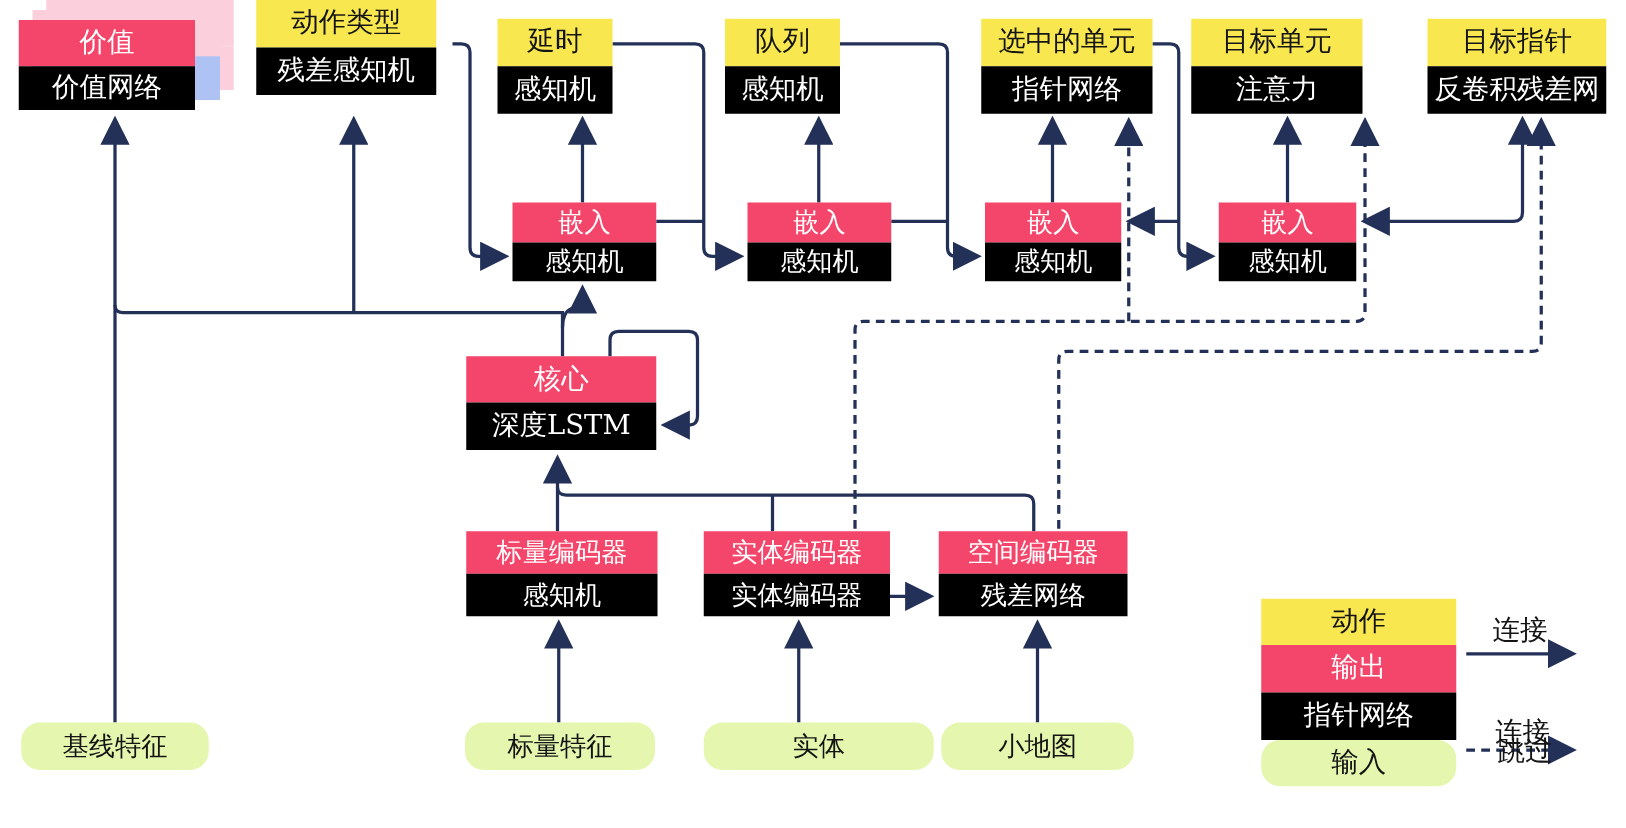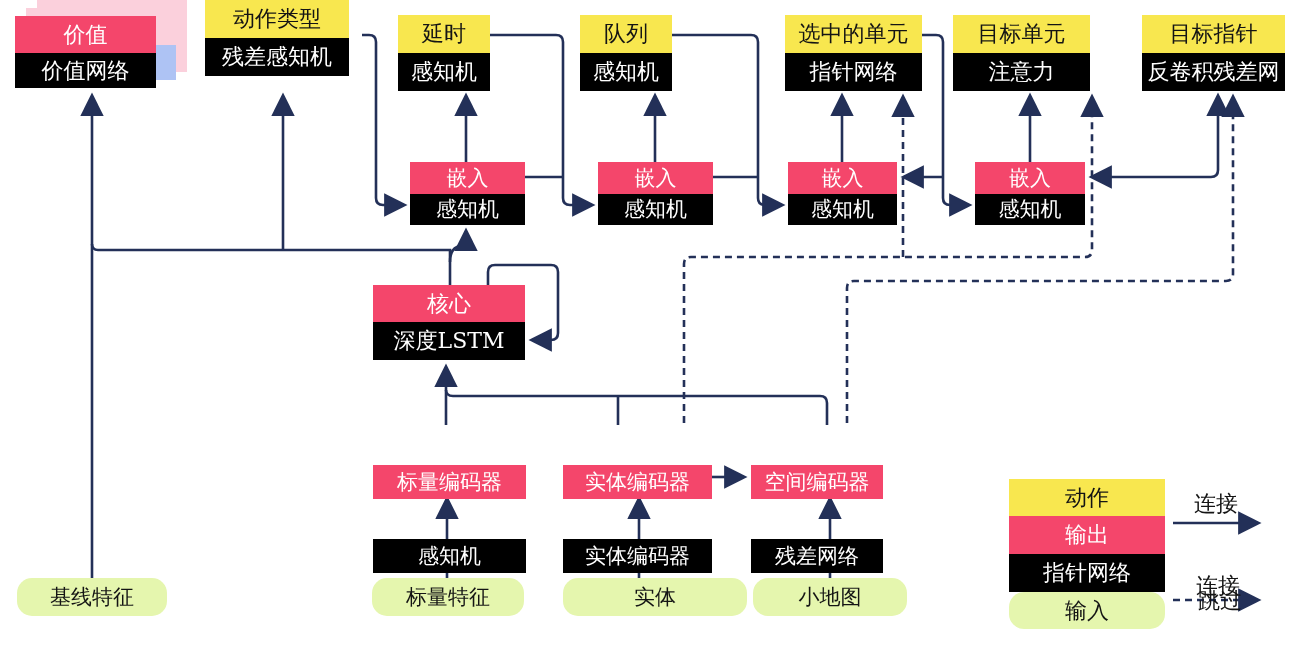--- a/index.html
+++ b/index.html
@@ -11,21 +11,21 @@
   .cell{display:flex;align-items:center;justify-content:center;white-space:nowrap;line-height:1;}
   .yellow{background:#F8E74F;color:#141414;}
   .red{background:#F4466B;color:#ffffff;}
   .blue{background:#000000;color:#ffffff;}
   .green{background:#E5F6AE;color:#141414;border-radius:15px;}
   .lpink{background:#FBD0DC;}
   .lblue{background:#AEC3F4;}
   .h38{height:38px;font-size:22px;}
   .h37{height:37px;font-size:22px;}
   .h35{height:35px;font-size:22px;}
-  .h34{height:34px;font-size:21px;margin-top:40px;}
+  .h34{height:34px;font-size:21px;}
   .h32{height:32px;font-size:21px;}
   .h31{height:31px;font-size:21px;}
   .input-box{z-index:2;position:absolute;display:flex;align-items:center;justify-content:center;
              height:38px;font-size:21px;}
   .leg-label{position:absolute;z-index:2;color:#141414;font-size:22px;white-space:nowrap;}
 </style>
 </head>
 <body>
 
 <div class="canvas">
@@ -134,21 +134,21 @@
   </div>
 
   <div class="node" style="left:373px;top:425px;width:153px;">
     <div class="cell h34 red">标量编码器</div>
     <div class="cell h34 blue">感知机</div>
   </div>
   <div class="node" style="left:563px;top:425px;width:149px;">
     <div class="cell h34 red">实体编码器</div>
     <div class="cell h34 blue">实体编码器</div>
   </div>
-  <div class="node" style="left:751px;top:425px;width:132px;">
+  <div class="node" style="left:751px;top:425px;width:151px;">
     <div class="cell h34 red">空间编码器</div>
     <div class="cell h34 blue">残差网络</div>
   </div>
 
   <div class="input-box green" style="left:17px;top:578px;width:150px;">基线特征</div>
   <div class="input-box green" style="left:372px;top:578px;width:152px;">标量特征</div>
   <div class="input-box green" style="left:563px;top:578px;width:184px;">实体</div>
   <div class="input-box green" style="left:753px;top:578px;width:154px;">小地图</div>
 
   <div class="node" style="left:1009px;top:479px;width:156px;">

